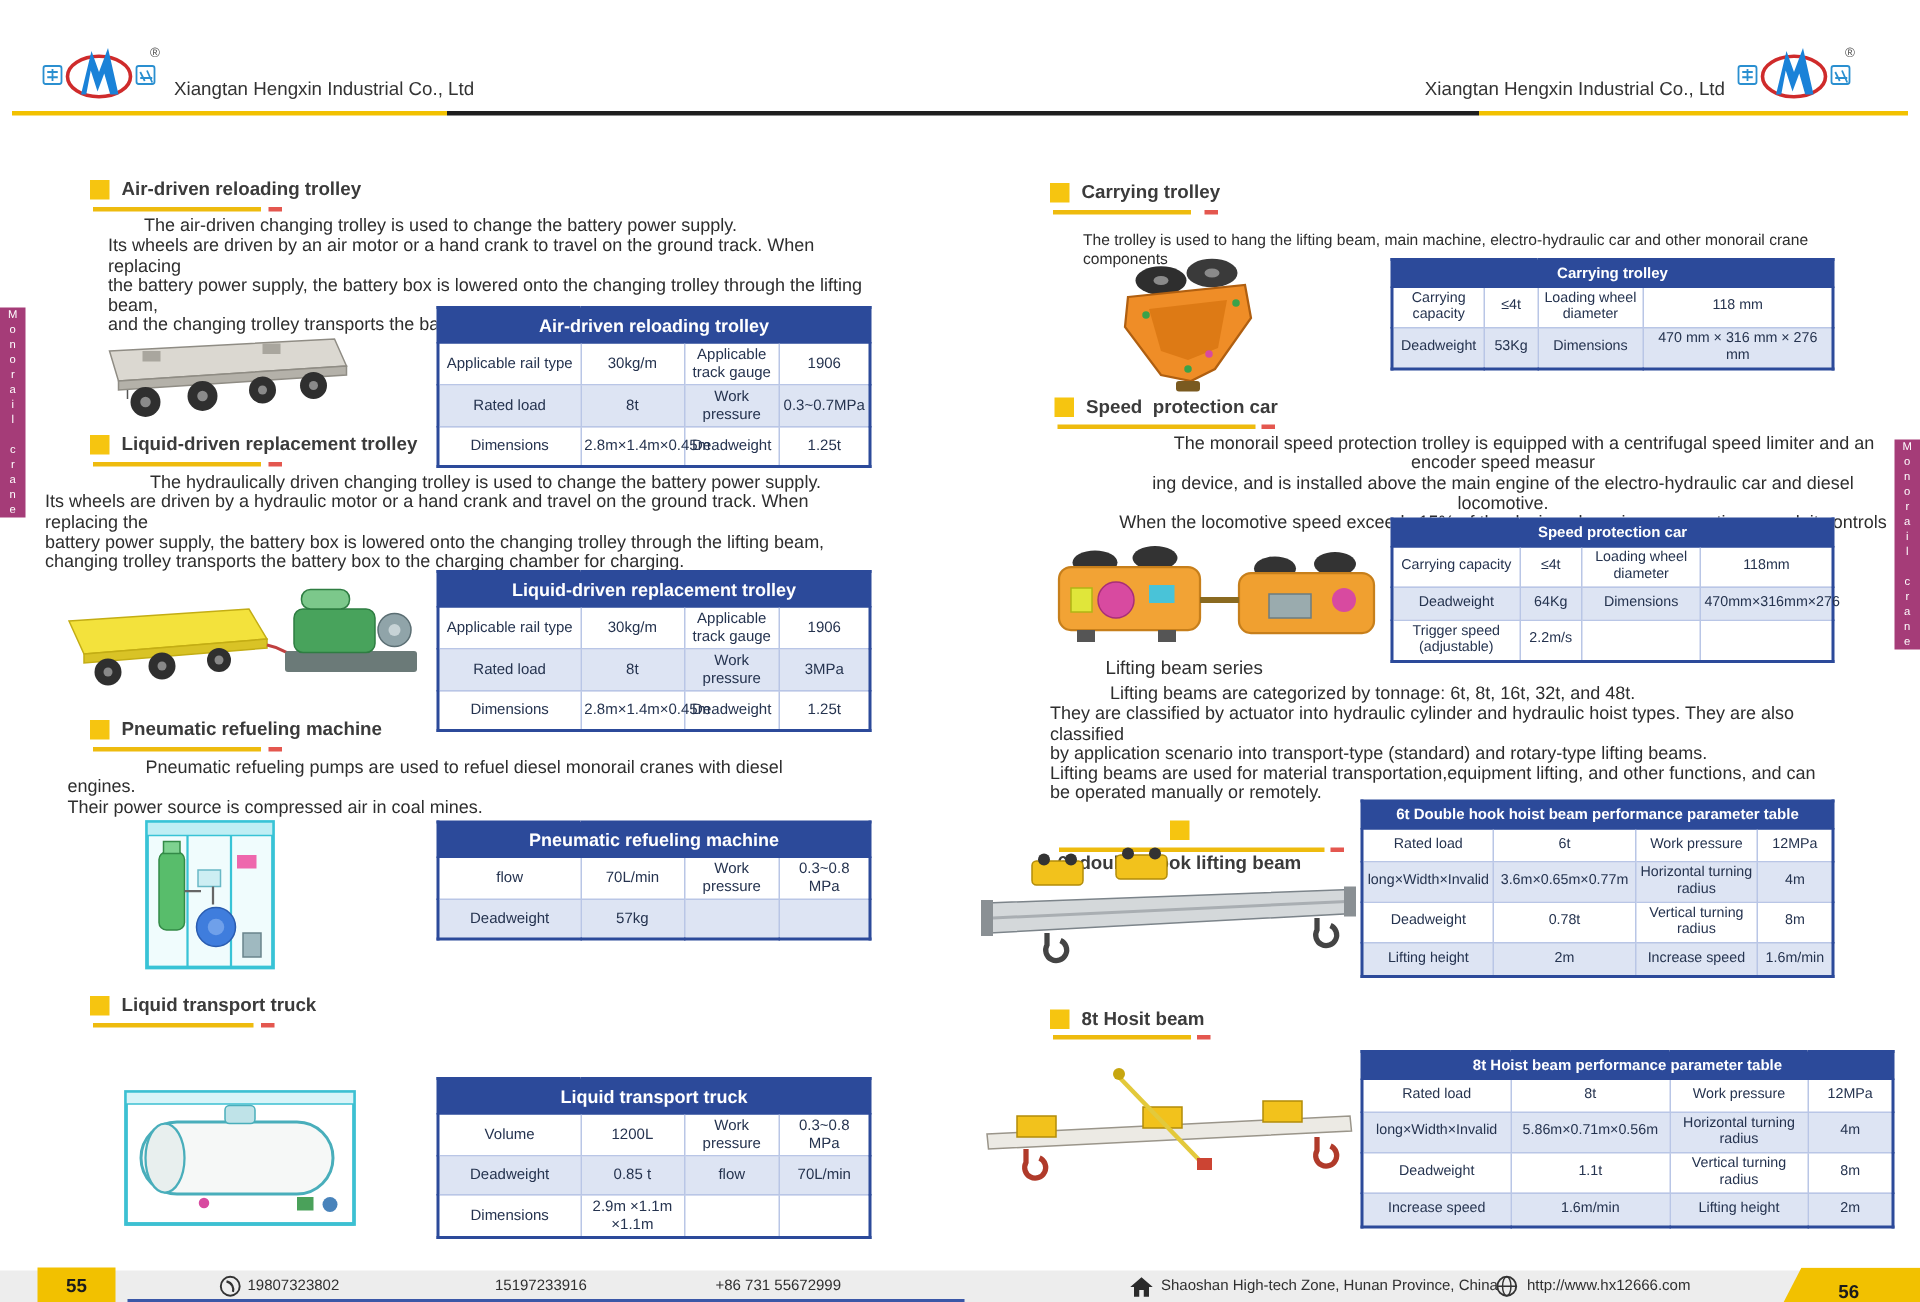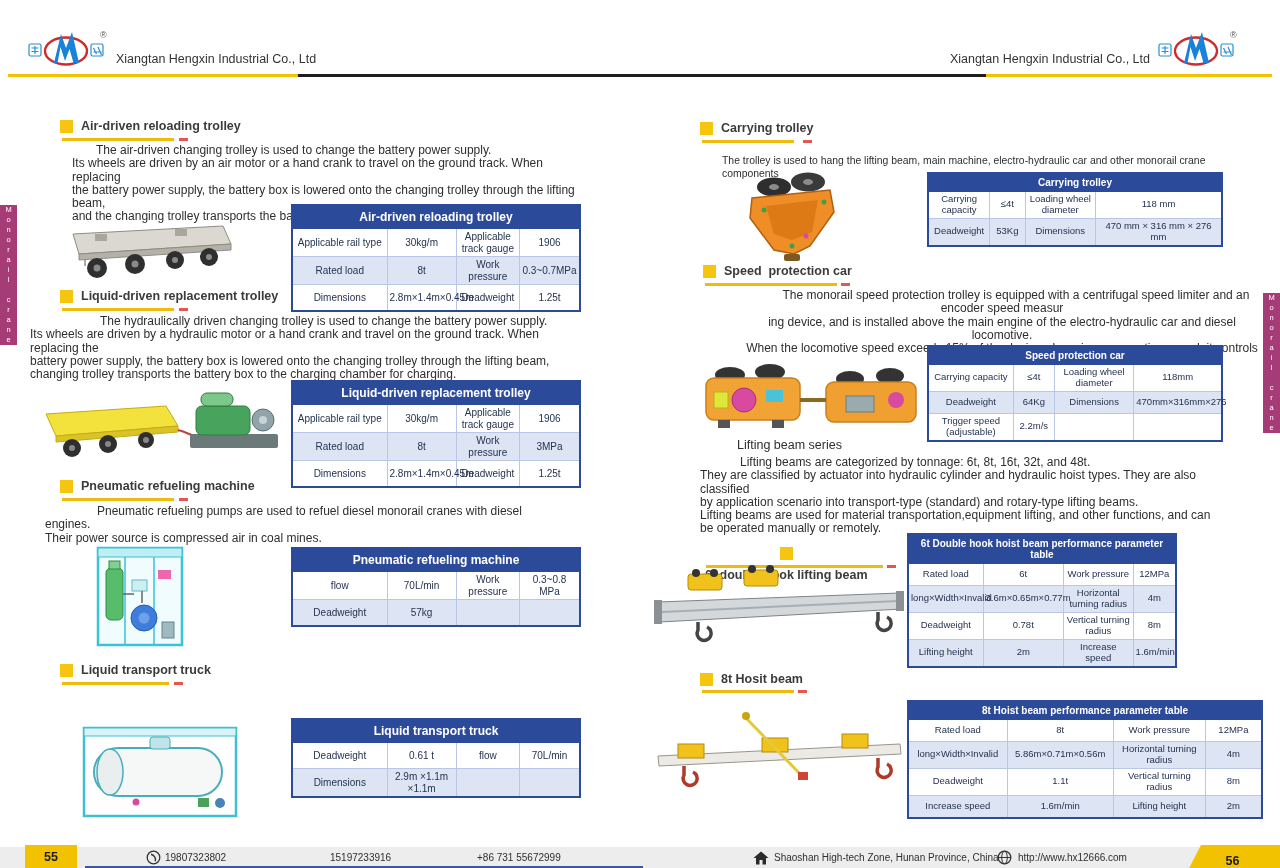--- a/index.html
+++ b/index.html
@@ -279,22 +279,28 @@
         <col style="width:22%">
         <col style="width:21%">
       </colgroup>
   <thead>
         <tr>
           <th colspan="4">Liquid transport truck</th>
         </tr>
       </thead>
       <tbody>
         <tr>
-          <td>Deadweight</td>
-          <td>0.61 t</td>
+          <td>Volume</td>
+          <td>1200L</td>
+          <td>Work pressure</td>
+          <td>0.3~0.8 MPa</td>
+        </tr>
+        <tr>
+          <td>Deadweight</td>
+          <td>0.85 t</td>
           <td>flow</td>
           <td>70L/min</td>
         </tr>
         <tr>
           <td>Dimensions</td>
           <td>2.9m ×1.1m ×1.1m</td>
           <td></td>
           <td></td>
         </tr>
       </tbody>
@@ -434,21 +440,21 @@
     <circle cx="100" cy="9" r="4" fill="#333"></circle>
       <circle cx="118" cy="9" r="4" fill="#333"></circle>
     <polygon points="6,42 248,33 250,49 8,62" fill="#d4d8da" stroke="#7c848a"></polygon>
     <line x1="10" y1="52" x2="246" y2="41" stroke="#a9aeb2" stroke-width="2"></line>
     <rect x="2" y="40" width="8" height="24" fill="#8a9094"></rect>
     <rect x="244" y="31" width="8" height="20" fill="#8a9094"></rect>
     <path d="M46 62 v8 a7 7 0 1 0 9 -3" fill="none" stroke="#444" stroke-width="3.5"></path>
     <path d="M226 52 v8 a7 7 0 1 0 9 -3" fill="none" stroke="#444" stroke-width="3.5"></path>
   </svg>
 
-  <table class="spec t-sm abs" style="left:907px;top:533px;width:270px;">
+  <table class="spec t-sm abs" style="left:907px;top:533px;width:316px;">
     <colgroup>
         <col style="width:28%">
         <col style="width:30%">
         <col style="width:26%">
         <col style="width:16%">
       </colgroup>
   <thead>
         <tr>
           <th colspan="4">6t Double hook hoist beam performance parameter table</th>
         </tr>

